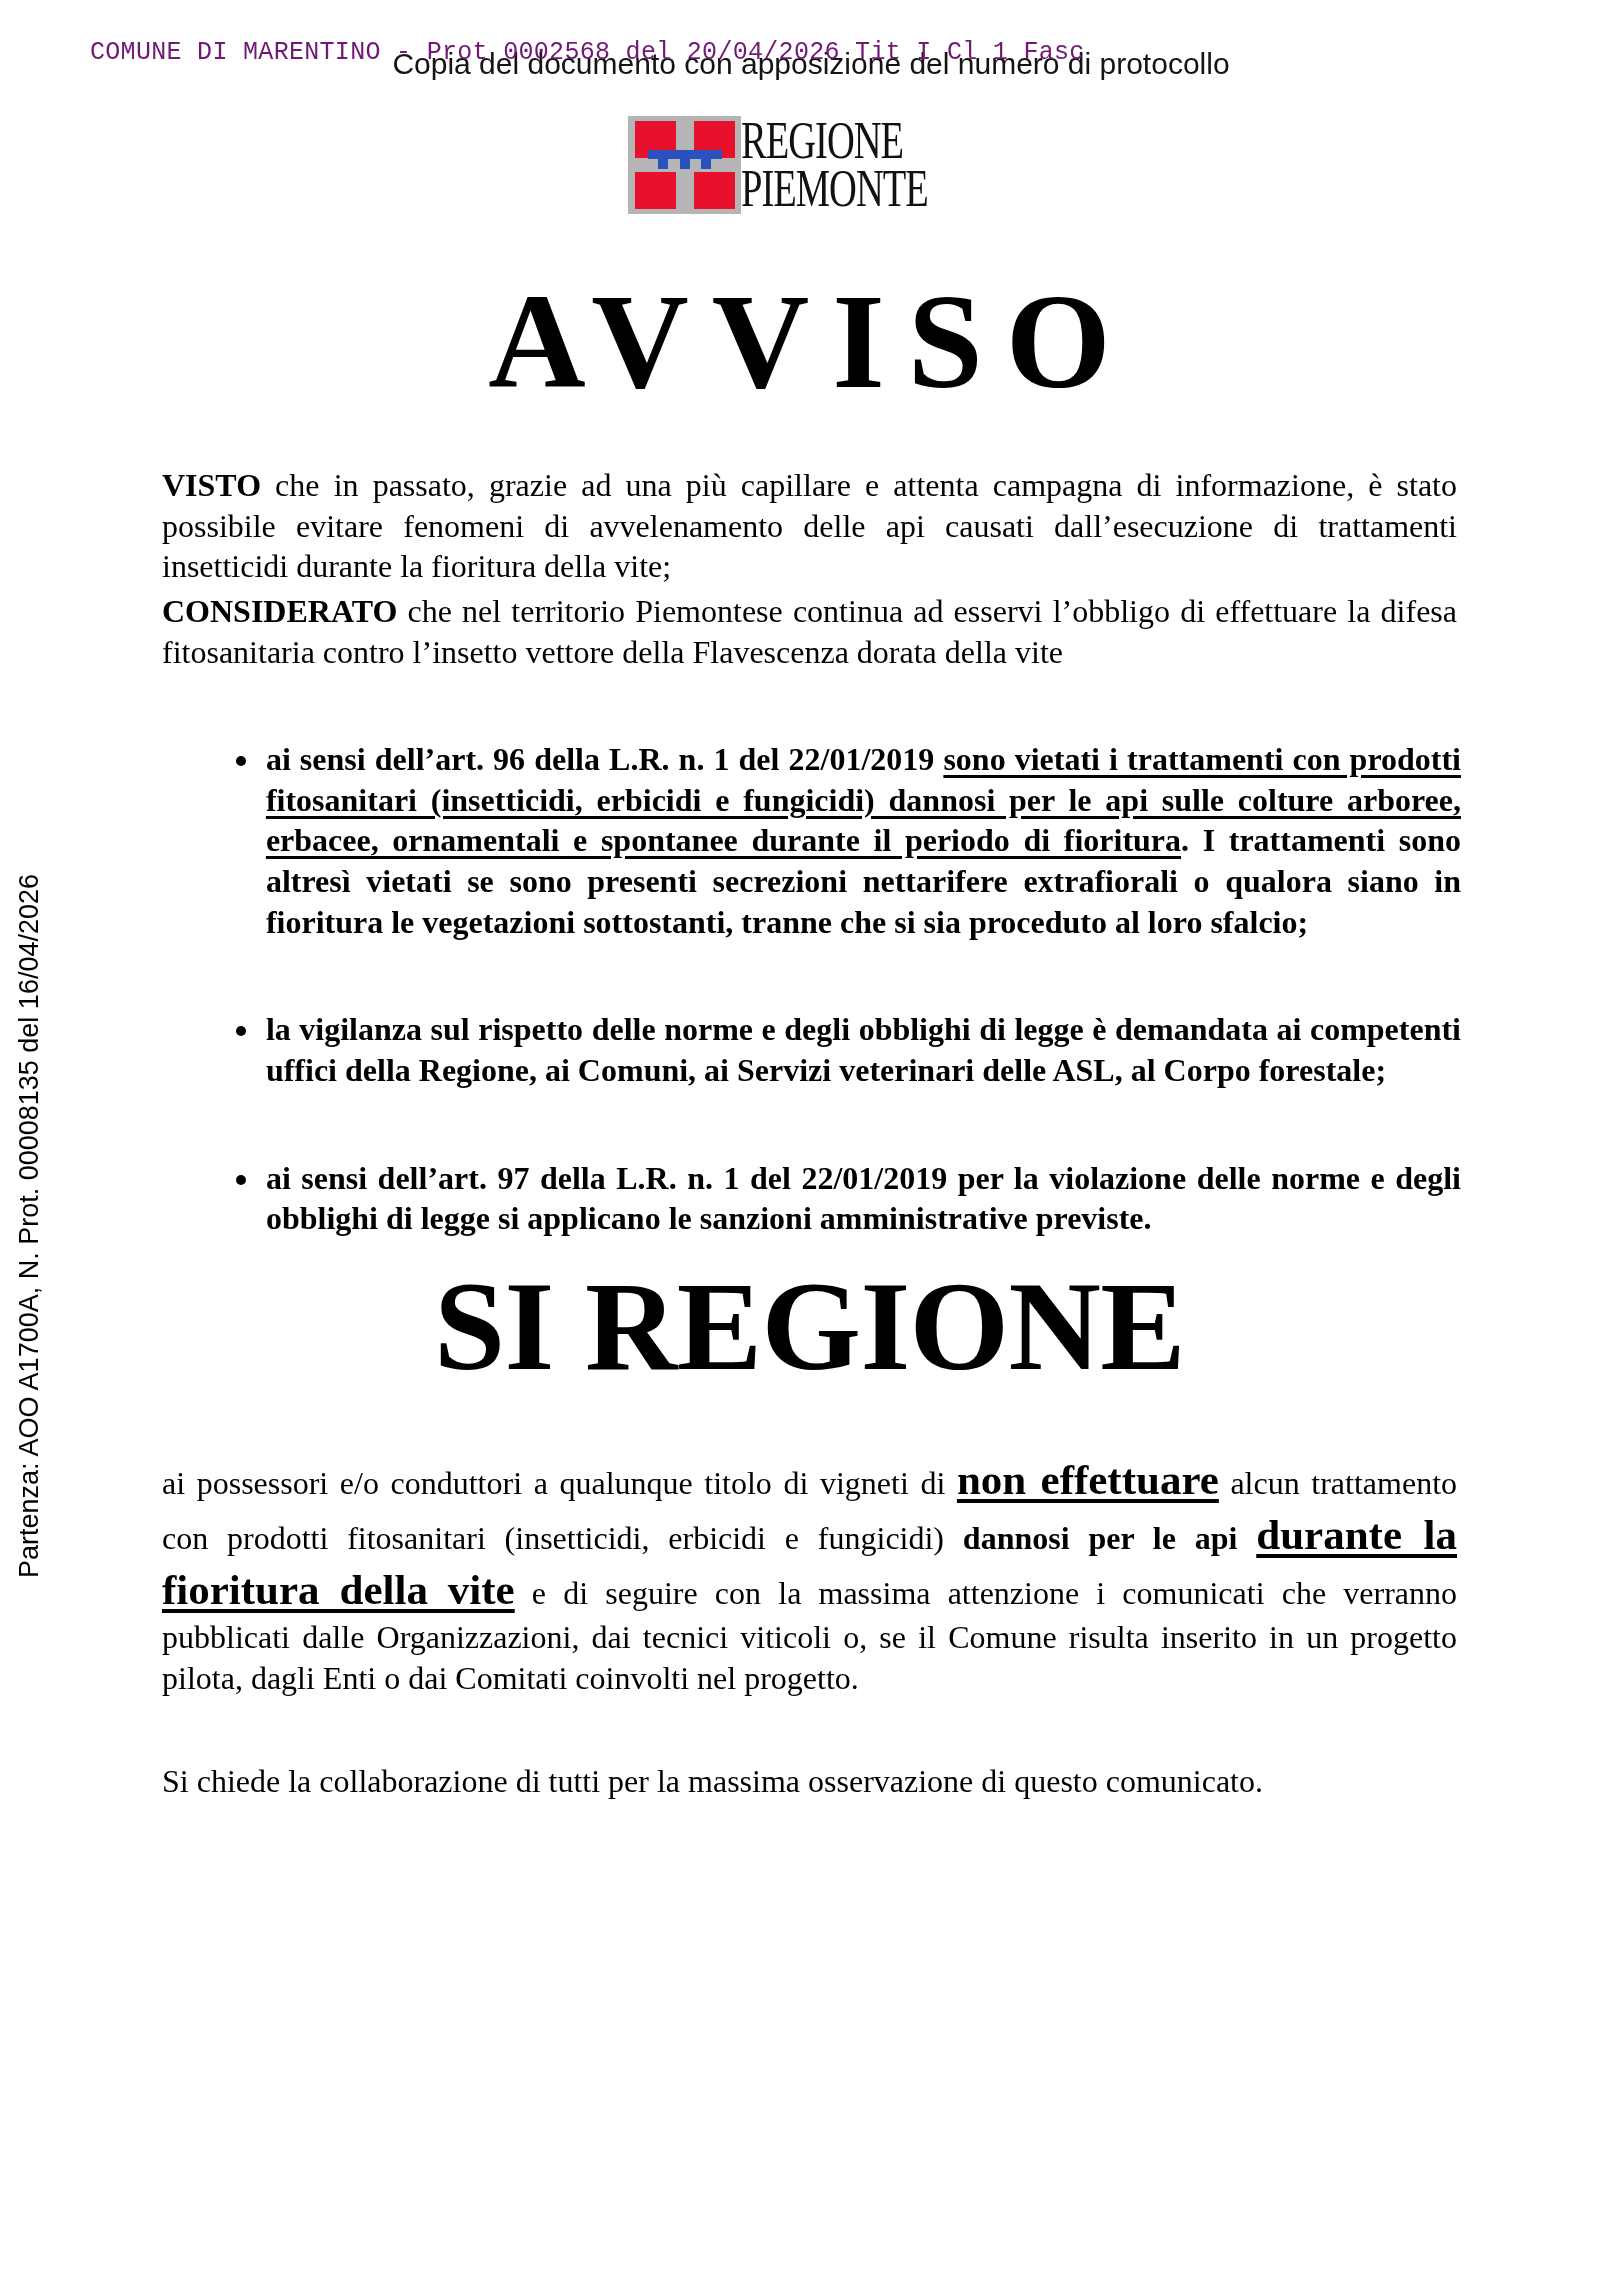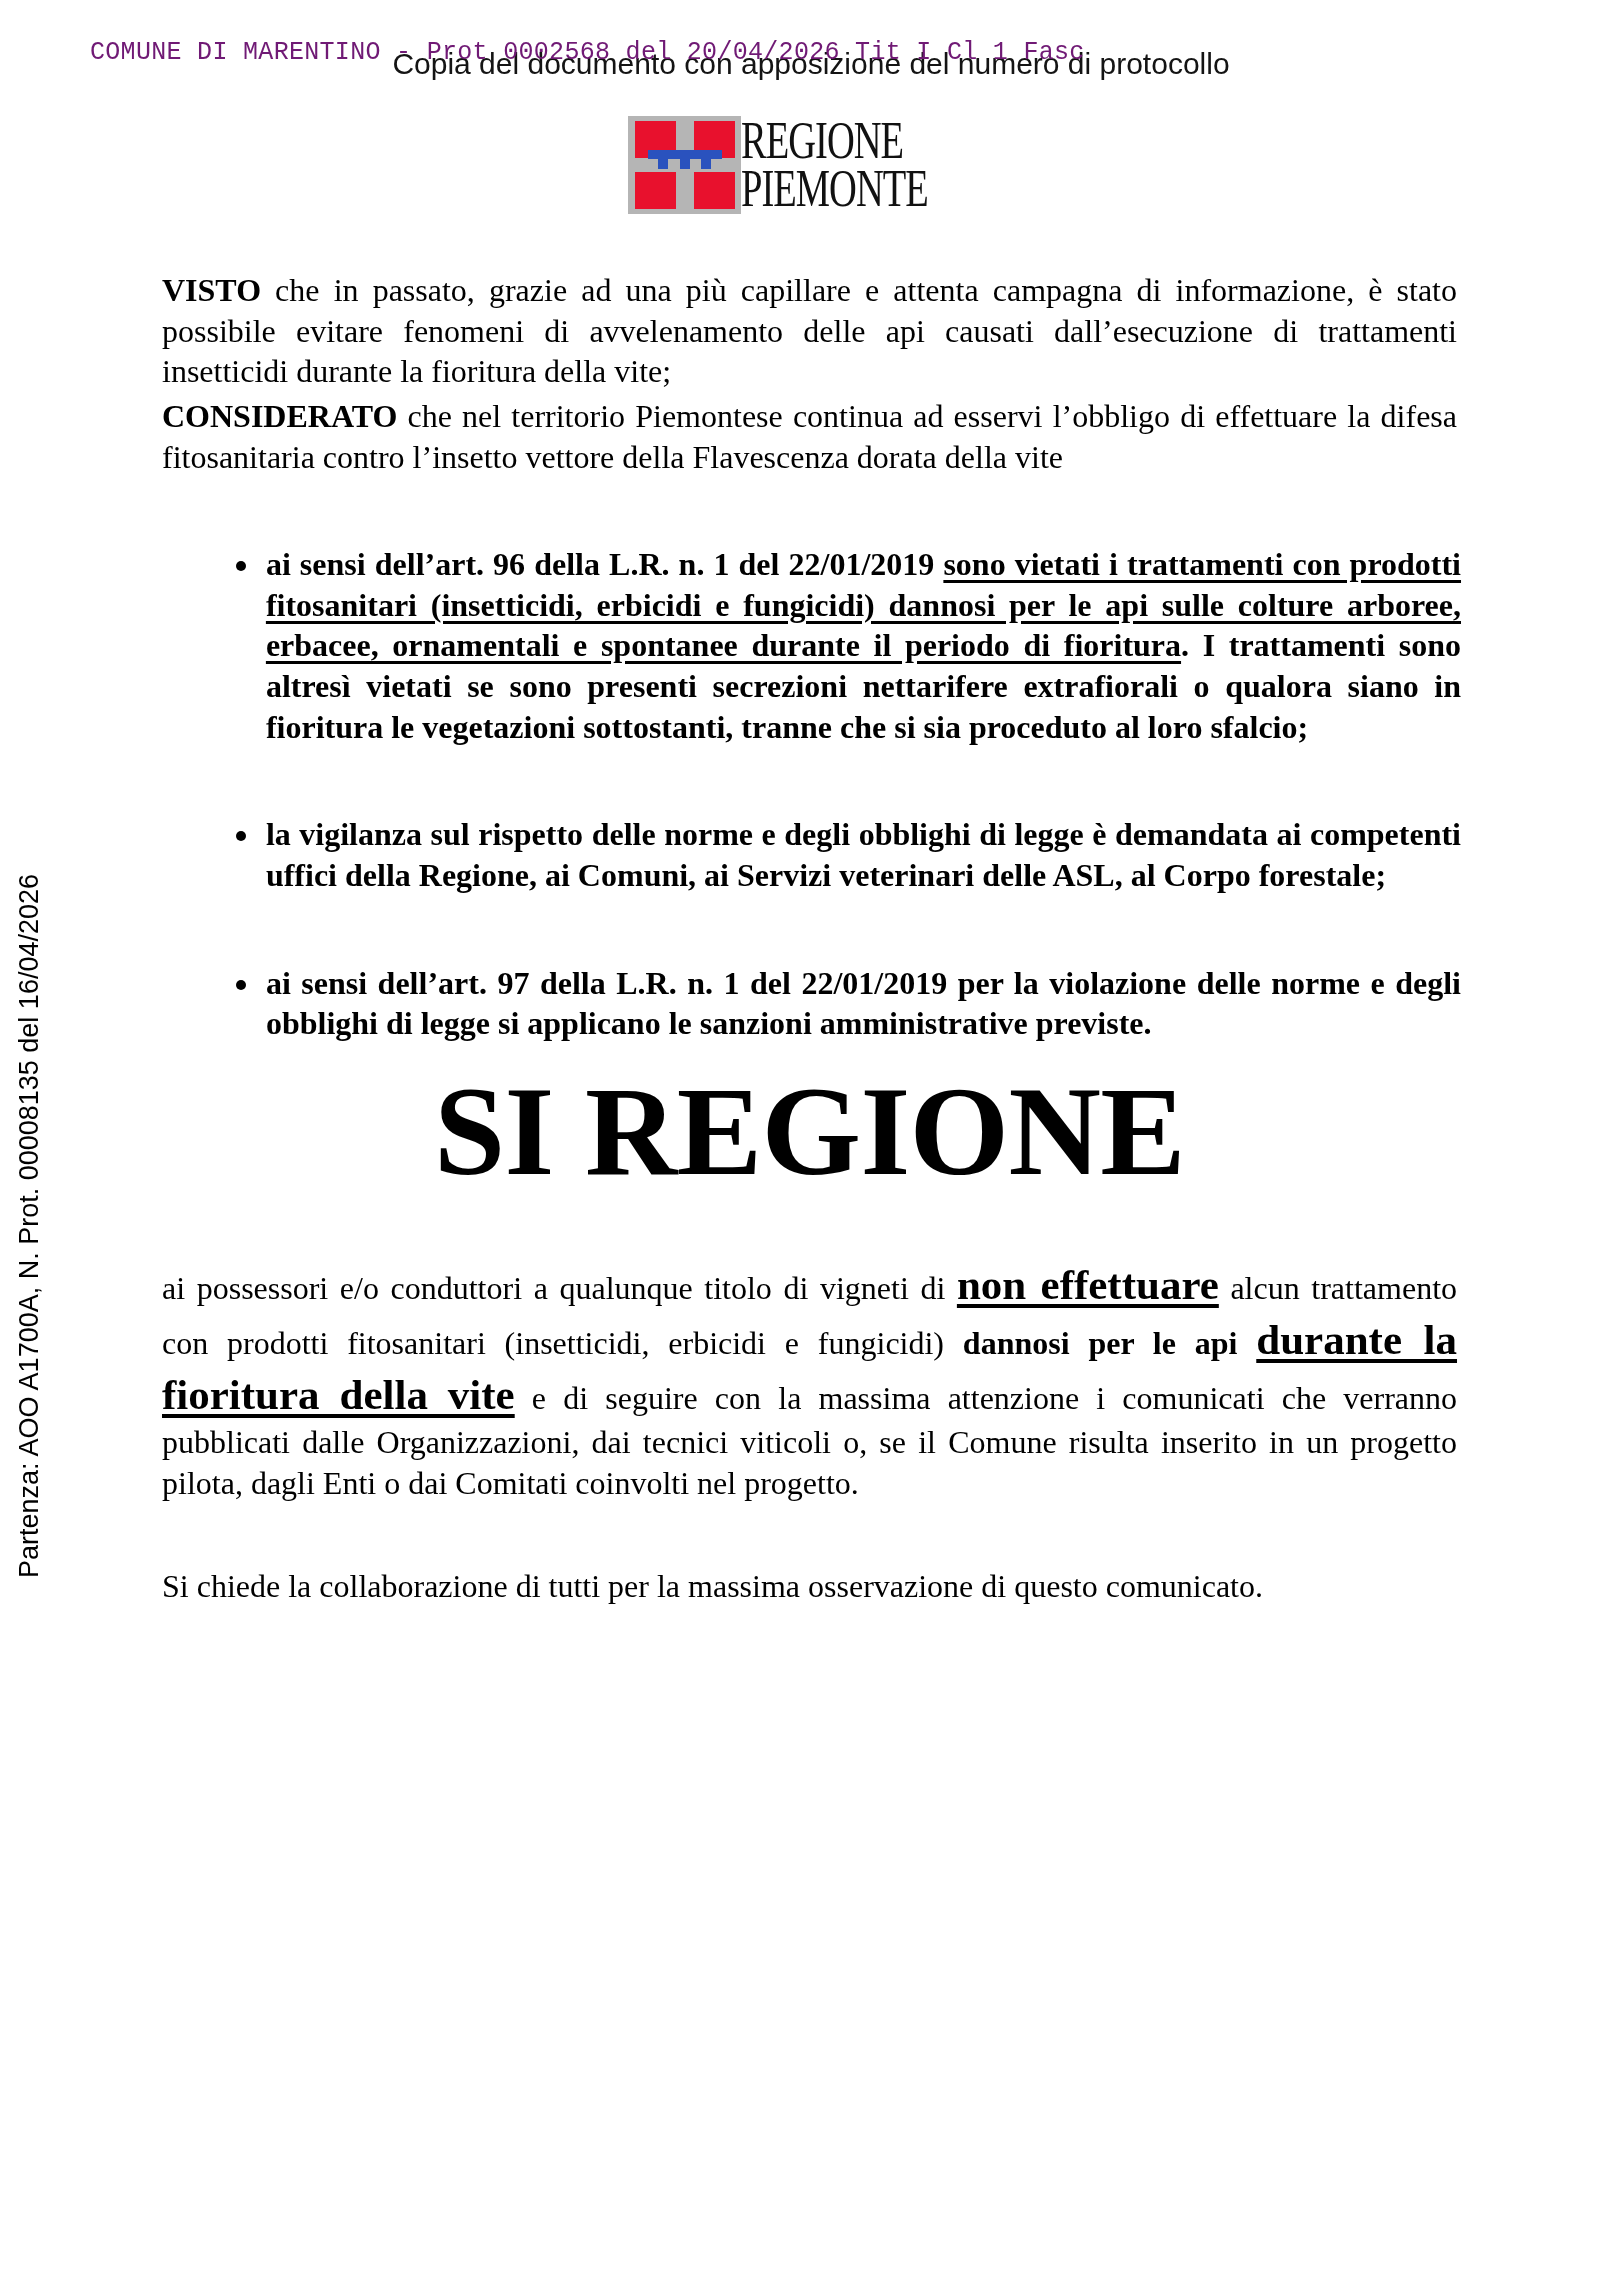--- a/index.html
+++ b/index.html
@@ -82,20 +82,21 @@
       <div class="pend p1"></div>
       <div class="pend p2"></div>
       <div class="pend p3"></div>
     </div>
     <div class="logo-text">
       <div>REGIONE</div>
       <div>PIEMONTE</div>
     </div>
   </div>
 
+  <h1 class="title">AVVISO</h1>
 
   <div class="content">
 
     <p><span class="b">VISTO</span><span> che in passato, grazie ad una più capillare e attenta campagna di informazione, è stato possibile evitare fenomeni di avvelenamento delle api causati dall’esecuzione di trattamenti insetticidi durante la fioritura della vite;</span></p>
 
     <p><span class="b">CONSIDERATO</span><span> che nel territorio Piemontese continua ad esservi l’obbligo di effettuare la difesa fitosanitaria contro l’insetto vettore della Flavescenza dorata della vite</span></p>
 
     <ul class="bullets">
       <li><span>ai sensi dell’art. 96 della L.R. n. 1 del 22/01/2019 </span><span class="u">sono vietati i trattamenti con prodotti fitosanitari (insetticidi, erbicidi e fungicidi) dannosi per le api sulle colture arboree, erbacee, ornamentali e spontanee durante il periodo di fioritura</span><span>. I trattamenti sono altresì vietati se sono presenti secrezioni nettarifere extrafiorali o qualora siano in fioritura le vegetazioni sottostanti, tranne che si sia proceduto al loro sfalcio;</span></li>
       <li><span>la vigilanza sul rispetto delle norme e degli obblighi di legge è demandata ai competenti uffici della Regione, ai Comuni, ai Servizi veterinari delle ASL, al Corpo forestale;</span></li>

